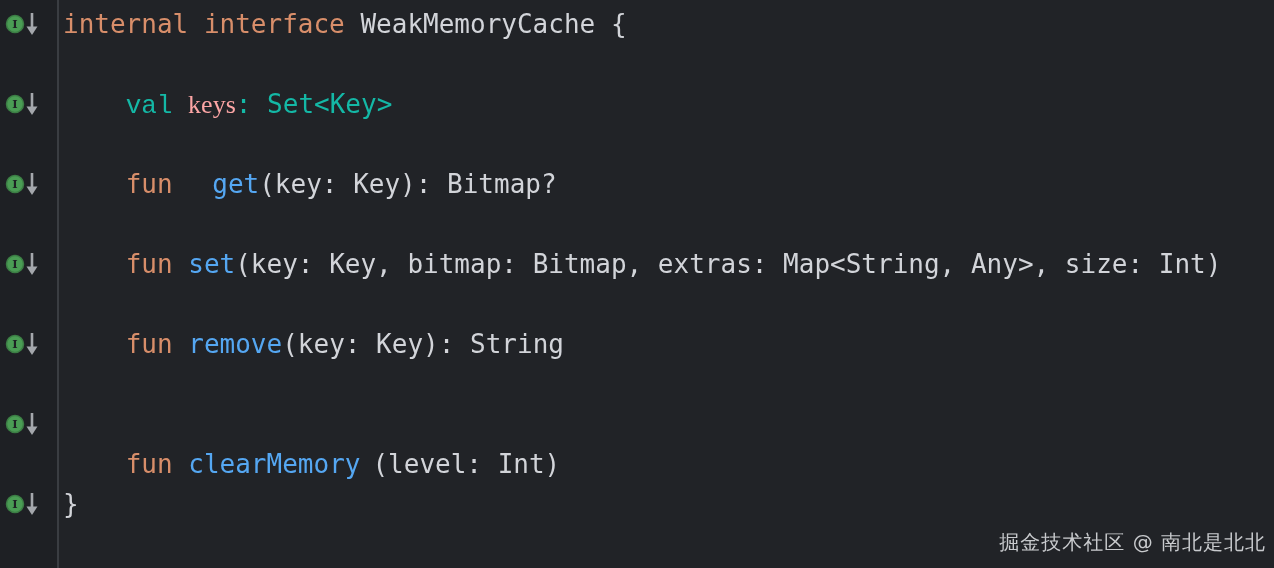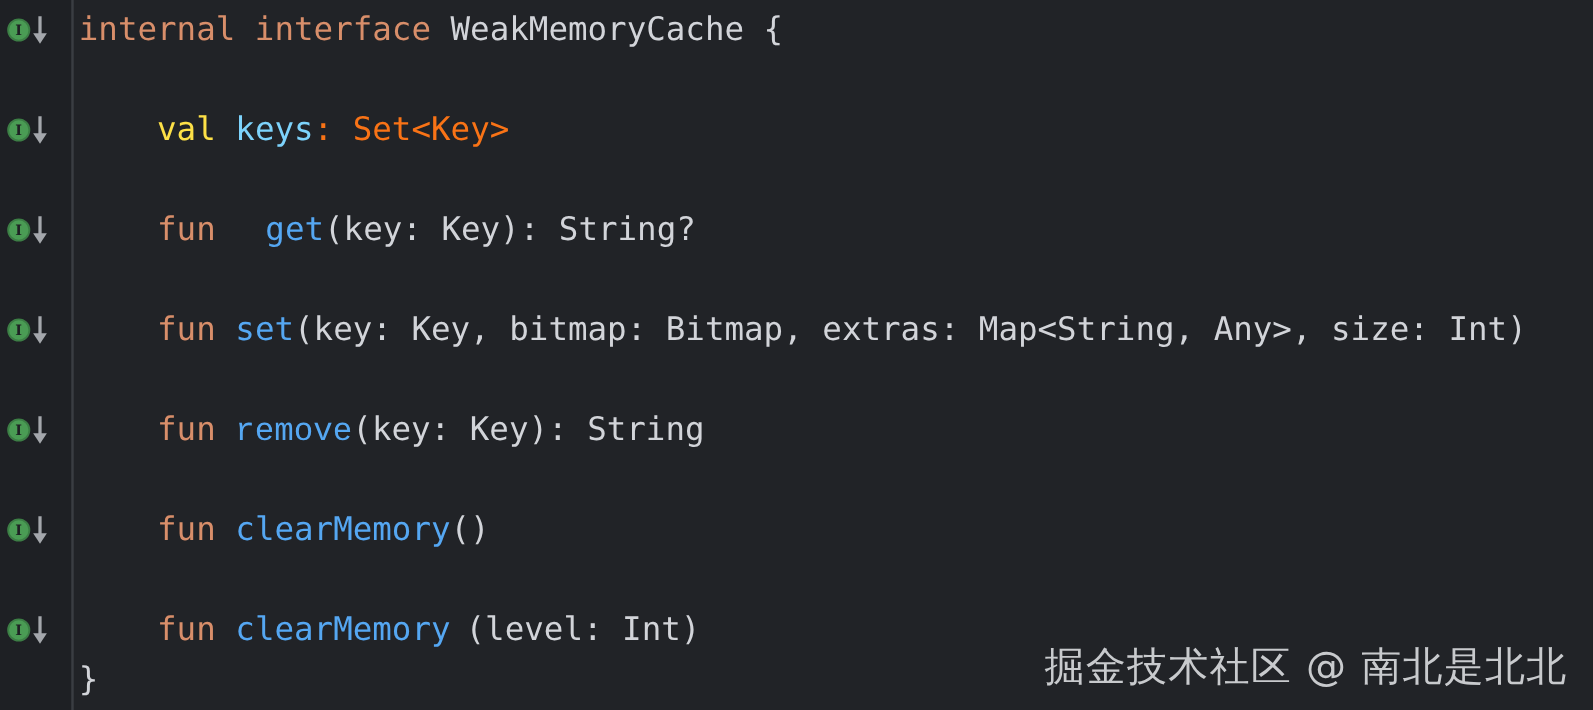--- a/index.html
+++ b/index.html
@@ -29,22 +29,22 @@
   }
   .code-line {
     height: 40px;
     line-height: 40px;
     font-size: 26px;
     white-space: pre;
     cursor: text;
   }
   .watermark {
     position: absolute;
-    right: 20px; bottom: 12px;
-    font-size: 32px;
+    right: 8px; bottom: 12px;
+    font-size: 20px;
     color: #C8CACD;
     font-family: "DejaVu Sans", sans-serif;
     letter-spacing: 1px;
   }
 </style>
 </head>
 <body>
 
 <div class="gutter">
     <div class="gutter-marker" style="top: 11px;"><svg width="40" height="26" viewBox="0 0 40 26">
@@ -116,28 +116,27 @@
           <path d="M29 2 L29 17" stroke="#A4A7AC" stroke-width="2.6"></path>
           <path d="M23.5 15.5 L34.5 15.5 L29 24 Z" fill="#A4A7AC"></path>
         </g>
       </svg></div>
   </div>
 
 <div class="code">
   <div>
       <div class="code-line"><span style="color: rgb(216, 142, 106);">internal</span><span style="color: rgb(210, 212, 217);"> </span><span style="color: rgb(216, 142, 106);">interface</span><span style="color: rgb(210, 212, 217);"> WeakMemoryCache {</span></div>
       <div class="code-line"></div>
-      <div class="code-line"><span style="color: rgb(210, 212, 217);">    </span><span style="color: #fde047;">val</span><span style="color: rgb(210, 212, 217);"> </span><span style="color: #7dd3fc;">keys</span><span style="color: #f97316;">: Set&lt;Key&gt;</span></div>
+      <div class="code-line"><span style="color: rgb(210, 212, 217);">    </span><span style="color: #14b8a6; font-family: Liberation Mono, monospace;">val</span><span style="color: rgb(210, 212, 217);"> </span><span style="color: #fca5a5; font-family: Liberation Serif, serif;">keys</span><span style="color: #14b8a6;">: Set&lt;Key&gt;</span></div>
       <div class="code-line"></div>
-      <div class="code-line"><span style="color: rgb(210, 212, 217);">    </span><span style="color: rgb(216, 142, 106);">fun</span><span style="color: rgb(210, 212, 217);"> </span><span style="color: rgb(85, 167, 242); margin-left: 24px;">get</span><span style="color: rgb(210, 212, 217);">(key: Key): String?</span></div>
+      <div class="code-line"><span style="color: rgb(210, 212, 217);">    </span><span style="color: rgb(216, 142, 106);">fun</span><span style="color: rgb(210, 212, 217);"> </span><span style="color: rgb(85, 167, 242); margin-left: 24px;">get</span><span style="color: rgb(210, 212, 217);">(key: Key): Bitmap?</span></div>
       <div class="code-line"></div>
       <div class="code-line"><span style="color: rgb(210, 212, 217);">    </span><span style="color: rgb(216, 142, 106);">fun</span><span style="color: rgb(210, 212, 217);"> </span><span style="color: rgb(85, 167, 242); margin-top: 16px;">set</span><span style="color: rgb(210, 212, 217); margin-top: 35px;">(key: Key, bitmap: Bitmap, extras: Map&lt;String, Any&gt;, size: Int)</span></div>
       <div class="code-line"></div>
-      <div class="code-line"><span style="color: rgb(210, 212, 217);">    </span><span style="color: rgb(216, 142, 106);">fun</span><span style="color: rgb(210, 212, 217);"> </span><span style="color: rgb(85, 167, 242); font-family: Liberation Mono, monospace;">remove</span><span style="color: rgb(210, 212, 217);">(key: Key): String</span></div>
+      <div class="code-line"><span style="color: rgb(210, 212, 217);">    </span><span style="color: rgb(216, 142, 106);">fun</span><span style="color: rgb(210, 212, 217);"> </span><span style="color: rgb(85, 167, 242);">remove</span><span style="color: rgb(210, 212, 217);">(key: Key): String</span></div>
       <div class="code-line"></div>
-      <div class="code-line"><span style="color: rgb(210, 212, 217);">    </span><span style="color: rgb(216, 142, 106);">fun</span><span style="color: rgb(210, 212, 217);"> </span><span style="color: rgb(85, 167, 242);">clearMemory</span><span style="color: rgb(210, 212, 217);">()</span></div>
       <div class="code-line"></div>
       <div class="code-line"><span style="color: rgb(210, 212, 217);">    </span><span style="color: rgb(216, 142, 106);">fun</span><span style="color: rgb(210, 212, 217);"> </span><span style="color: rgb(85, 167, 242);">clearMemory</span><span style="color: rgb(210, 212, 217); margin-left: 12px;">(level: Int)</span></div>
       <div class="code-line"><span style="color: rgb(210, 212, 217);">}</span></div>
     </div>
 </div>
 
 <div class="watermark">掘金技术社区 @ 南北是北北</div>
 
 </body></html>

